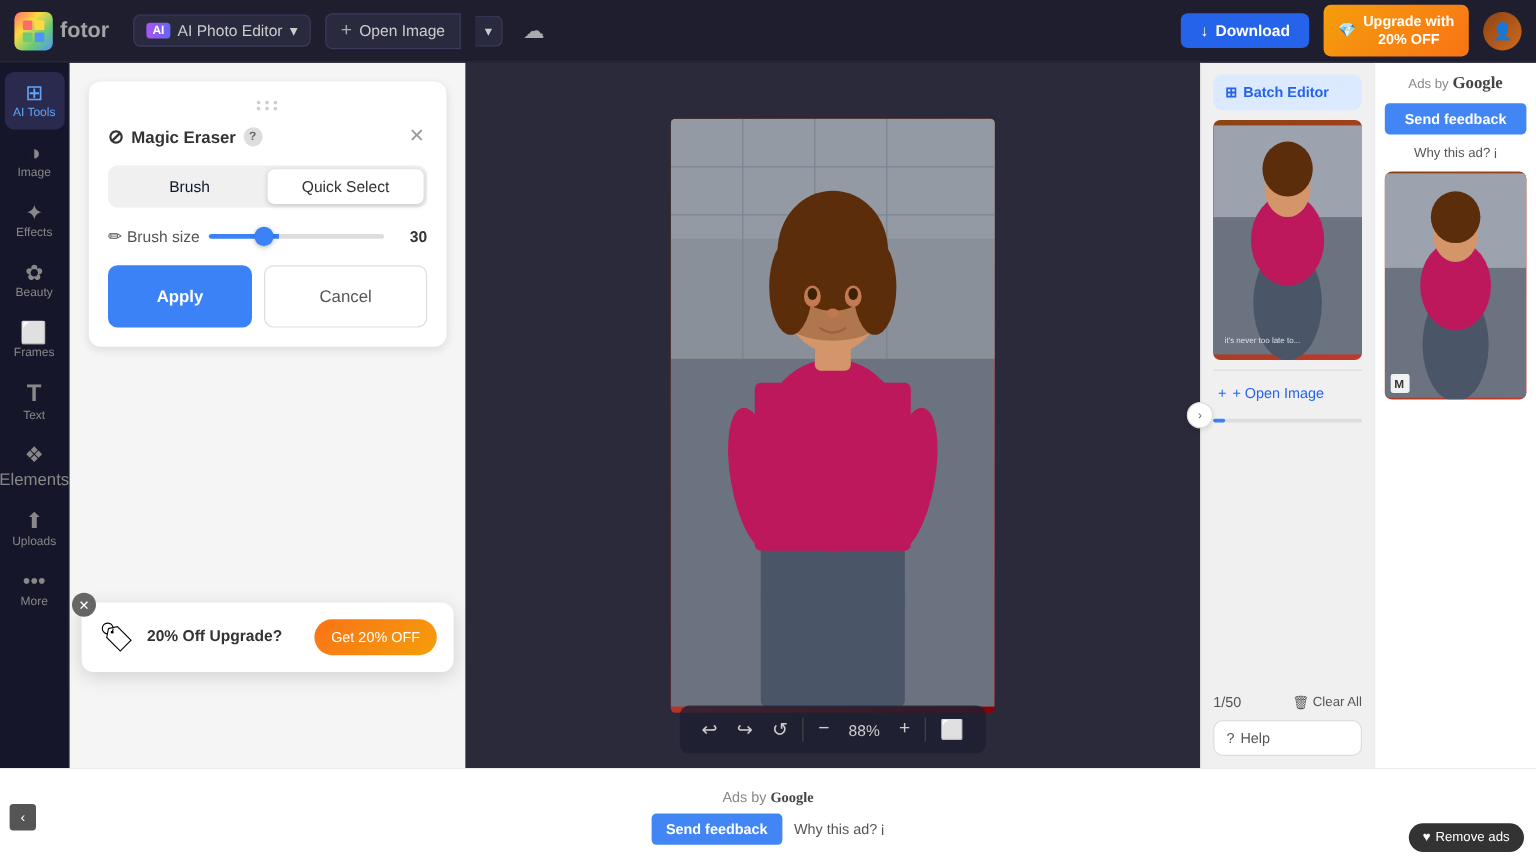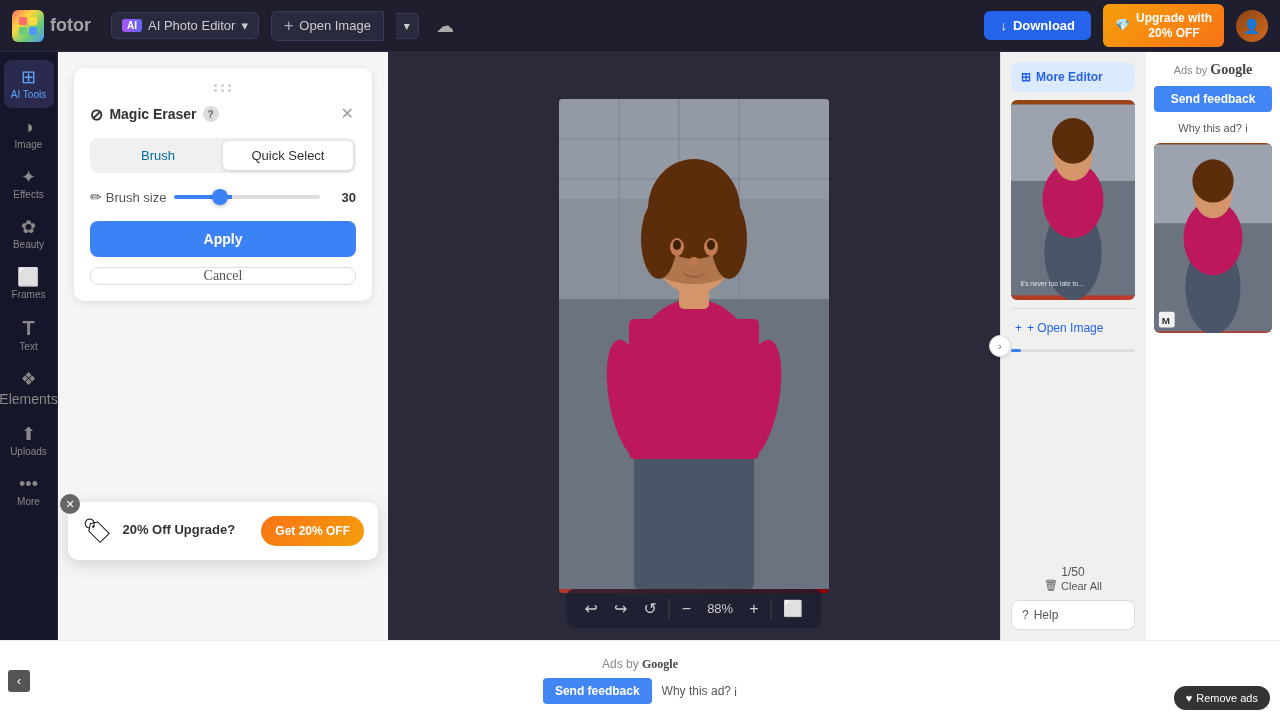--- a/index.html
+++ b/index.html
@@ -257,21 +257,21 @@
       margin-bottom: 16px;
     }
     .tab-btn {
       flex: 1;
       padding: 7px 12px;
       border: none;
       border-radius: 6px;
       font-size: 13px;
       cursor: pointer;
       background: transparent;
-      color: #0369a1;
+      color: #0f172a;
       font-weight: 500;
       transition: all 0.2s;
     }
     .tab-btn.active {
       background: white;
       color: #333;
       box-shadow: 0 1px 4px rgba(0,0,0,0.15);
     }
 
     
@@ -318,44 +318,42 @@
       font-weight: 600;
       color: #333;
       width: 28px;
       text-align: right;
     }
 
     
     .action-btns {
       display: flex;
       gap: 10px;
-      flex-direction: column;
     }
     .apply-btn {
       flex: 1;
       background: #3b82f6;
       color: white;
       border: none;
       border-radius: 8px;
       padding: 10px;
       font-size: 14px;
       font-weight: 600;
       cursor: pointer;
     }
     .cancel-btn {
       flex: 1;
       background: white;
       color: #555;
       border: 1px solid #ddd;
       border-radius: 8px;
-      padding: 0;
+      padding: 17px;
       font-size: 14px;
       font-weight: 500;
       cursor: pointer;
-      font-family: Liberation Serif, serif;
     }
 
     
     .upgrade-promo {
       position: absolute;
       bottom: 80px;
       left: 10px;
       right: 10px;
       background: white;
       border-radius: 10px;
@@ -396,21 +394,21 @@
       color: #777;
       line-height: 1.4;
     }
     .get-off-btn {
       background: linear-gradient(135deg, #f97316, #f59e0b);
       color: white;
       border: none;
       border-radius: 20px;
       padding: 8px 14px;
       font-size: 12px;
-      font-weight: 700;
+      font-weight: 400;
       cursor: pointer;
       white-space: nowrap;
     }
 
     
     .canvas-area {
       flex: 1;
       background: #2a2a3a;
       position: relative;
       overflow: hidden;
@@ -518,21 +516,20 @@
       font-size: 12px;
       cursor: pointer;
       padding: 4px;
     }
     .counter-row {
       display: flex;
       align-items: center;
       justify-content: space-between;
       margin-top: auto;
       padding-top: 4px;
-      flex-direction: column;
     }
     .counter-text { font-size: 12px; color: #555; }
     .clear-all-btn {
       background: none;
       border: none;
       color: #555;
       font-size: 11px;
       cursor: pointer;
       display: flex;
       align-items: center;
@@ -883,21 +880,21 @@
       <div class="toolbar-sep"></div>
       <button class="toolbar-btn">⬜</button>
     </div>
   </div>
 
   <div class="right-panel">
     <div class="right-panel-arrow">›</div>
 
     <button class="batch-editor-btn">
       <span>⊞</span>
-      <span>More Editor</span>
+      <span>Batch Editor</span>
     </button>
 
     <div class="right-thumbnail">
       <svg width="100%" height="100%" viewBox="0 0 130 200" xmlns="http://www.w3.org/2000/svg">
         <rect width="130" height="200" fill="#6b7280"></rect>
         <rect x="0" y="0" width="130" height="80" fill="#9ca3af"></rect>
 
         <ellipse cx="65" cy="155" rx="30" ry="50" fill="#4a5568"></ellipse>
         <ellipse cx="65" cy="100" rx="32" ry="40" fill="#be185d"></ellipse>
         <ellipse cx="65" cy="55" rx="20" ry="25" fill="#d4956a"></ellipse>

